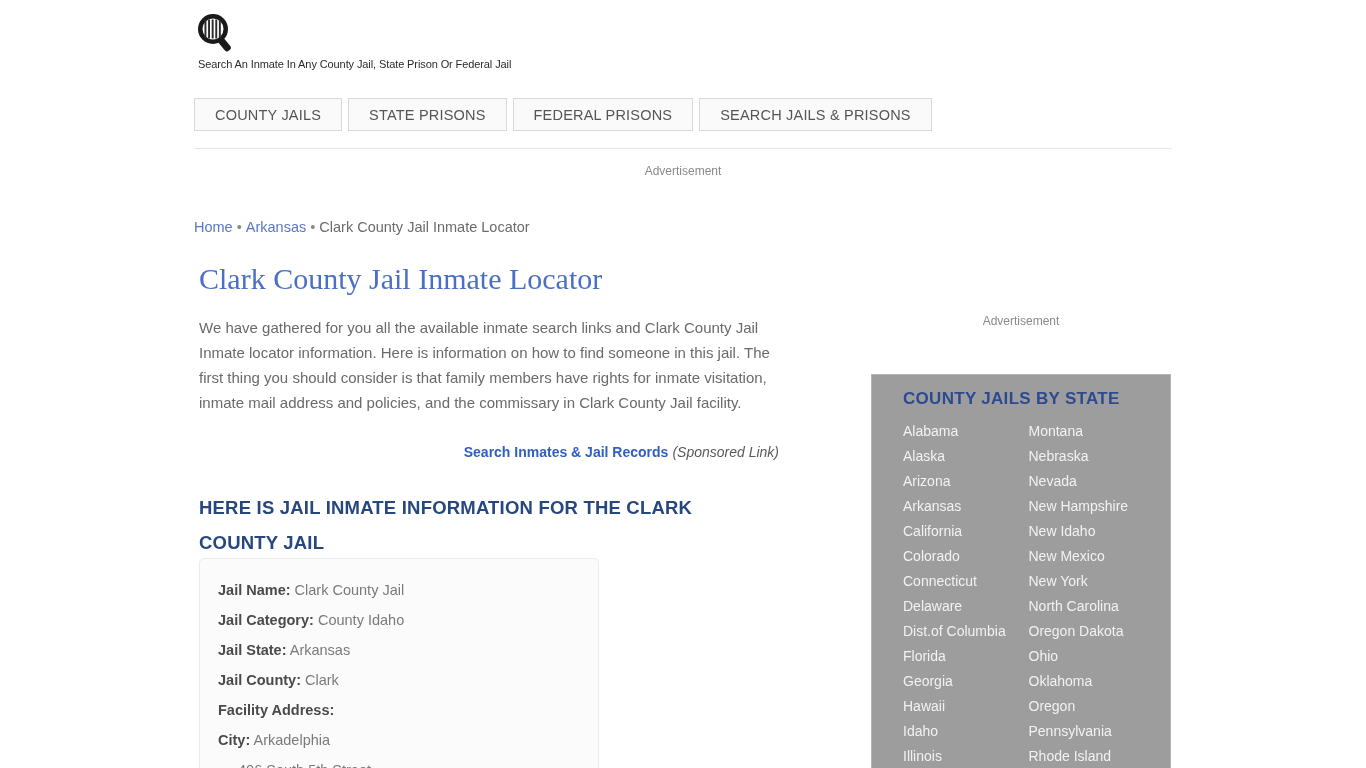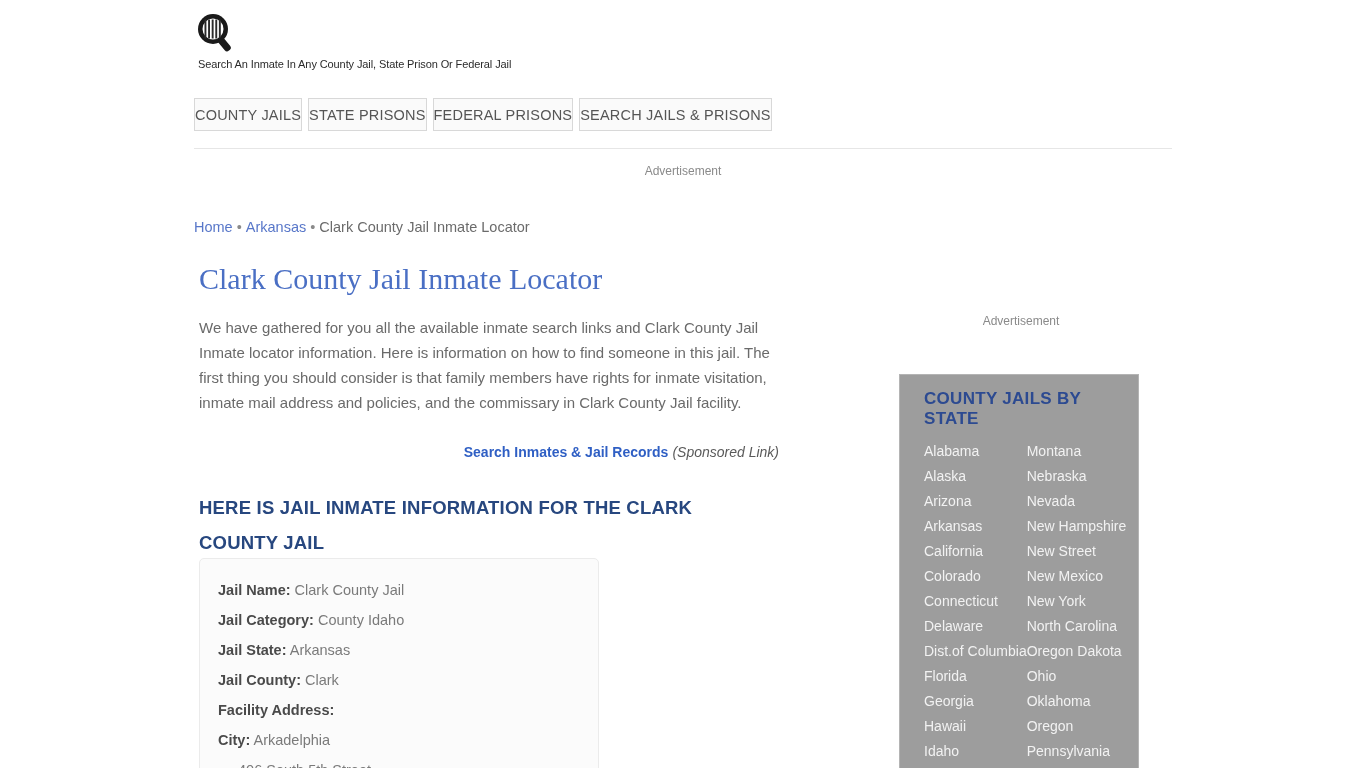--- a/index.html
+++ b/index.html
@@ -68,21 +68,21 @@
     left: 194px;
     top: 98px;
     display: flex;
     gap: 6px;
   }
   .nav-btn {
     display: inline-flex;
     align-items: center;
     justify-content: center;
     height: 33px;
-    padding: 0 0;
+    padding: 0 20px;
     background: #fafafa;
     border: 1px solid #d8d8d8;
     color: #555555;
     font-size: 14.5px;
     letter-spacing: 0.2px;
     text-decoration: none;
     white-space: nowrap;
     cursor: pointer;
     text-align: center;
   }
@@ -205,27 +205,26 @@
     top: 314px;
     width: 300px;
     text-align: center;
     font-size: 12px;
     color: #8a8a8a;
   }
   .states-box {
     position: absolute;
     left: 871px;
     top: 374px;
-    width: 240px;
+    width: 300px;
     height: 394px;
     background: #9d9d9d;
     border: 1px solid #b4b4b4;
     border-bottom: none;
-    padding: 14px 16px 0 24px;
-    margin-left: 28px;
+    padding: 14px 16px 0 31px;
   }
   .states-title {
     color: #2c4a91;
     font-size: 17px;
     font-weight: bold;
     letter-spacing: 0.3px;
     margin: 0 0 10px 0;
     text-transform: uppercase;
   }
   .states-cols {
@@ -337,21 +336,21 @@
         <a class="state-link" href="#">Georgia</a>
         <a class="state-link" href="#">Hawaii</a>
         <a class="state-link" href="#">Idaho</a>
         <a class="state-link" href="#">Illinois</a>
       </div>
       <div class="states-col">
         <a class="state-link" href="#">Montana</a>
         <a class="state-link" href="#">Nebraska</a>
         <a class="state-link" href="#">Nevada</a>
         <a class="state-link" href="#">New Hampshire</a>
-        <a class="state-link" href="#">New Street</a>
+        <a class="state-link" href="#">New Idaho</a>
         <a class="state-link" href="#">New Mexico</a>
         <a class="state-link" href="#">New York</a>
         <a class="state-link" href="#">North Carolina</a>
         <a class="state-link" href="#">Oregon Dakota</a>
         <a class="state-link" href="#">Ohio</a>
         <a class="state-link" href="#">Oklahoma</a>
         <a class="state-link" href="#">Oregon</a>
         <a class="state-link" href="#">Pennsylvania</a>
         <a class="state-link" href="#">Rhode Island</a>
       </div>

